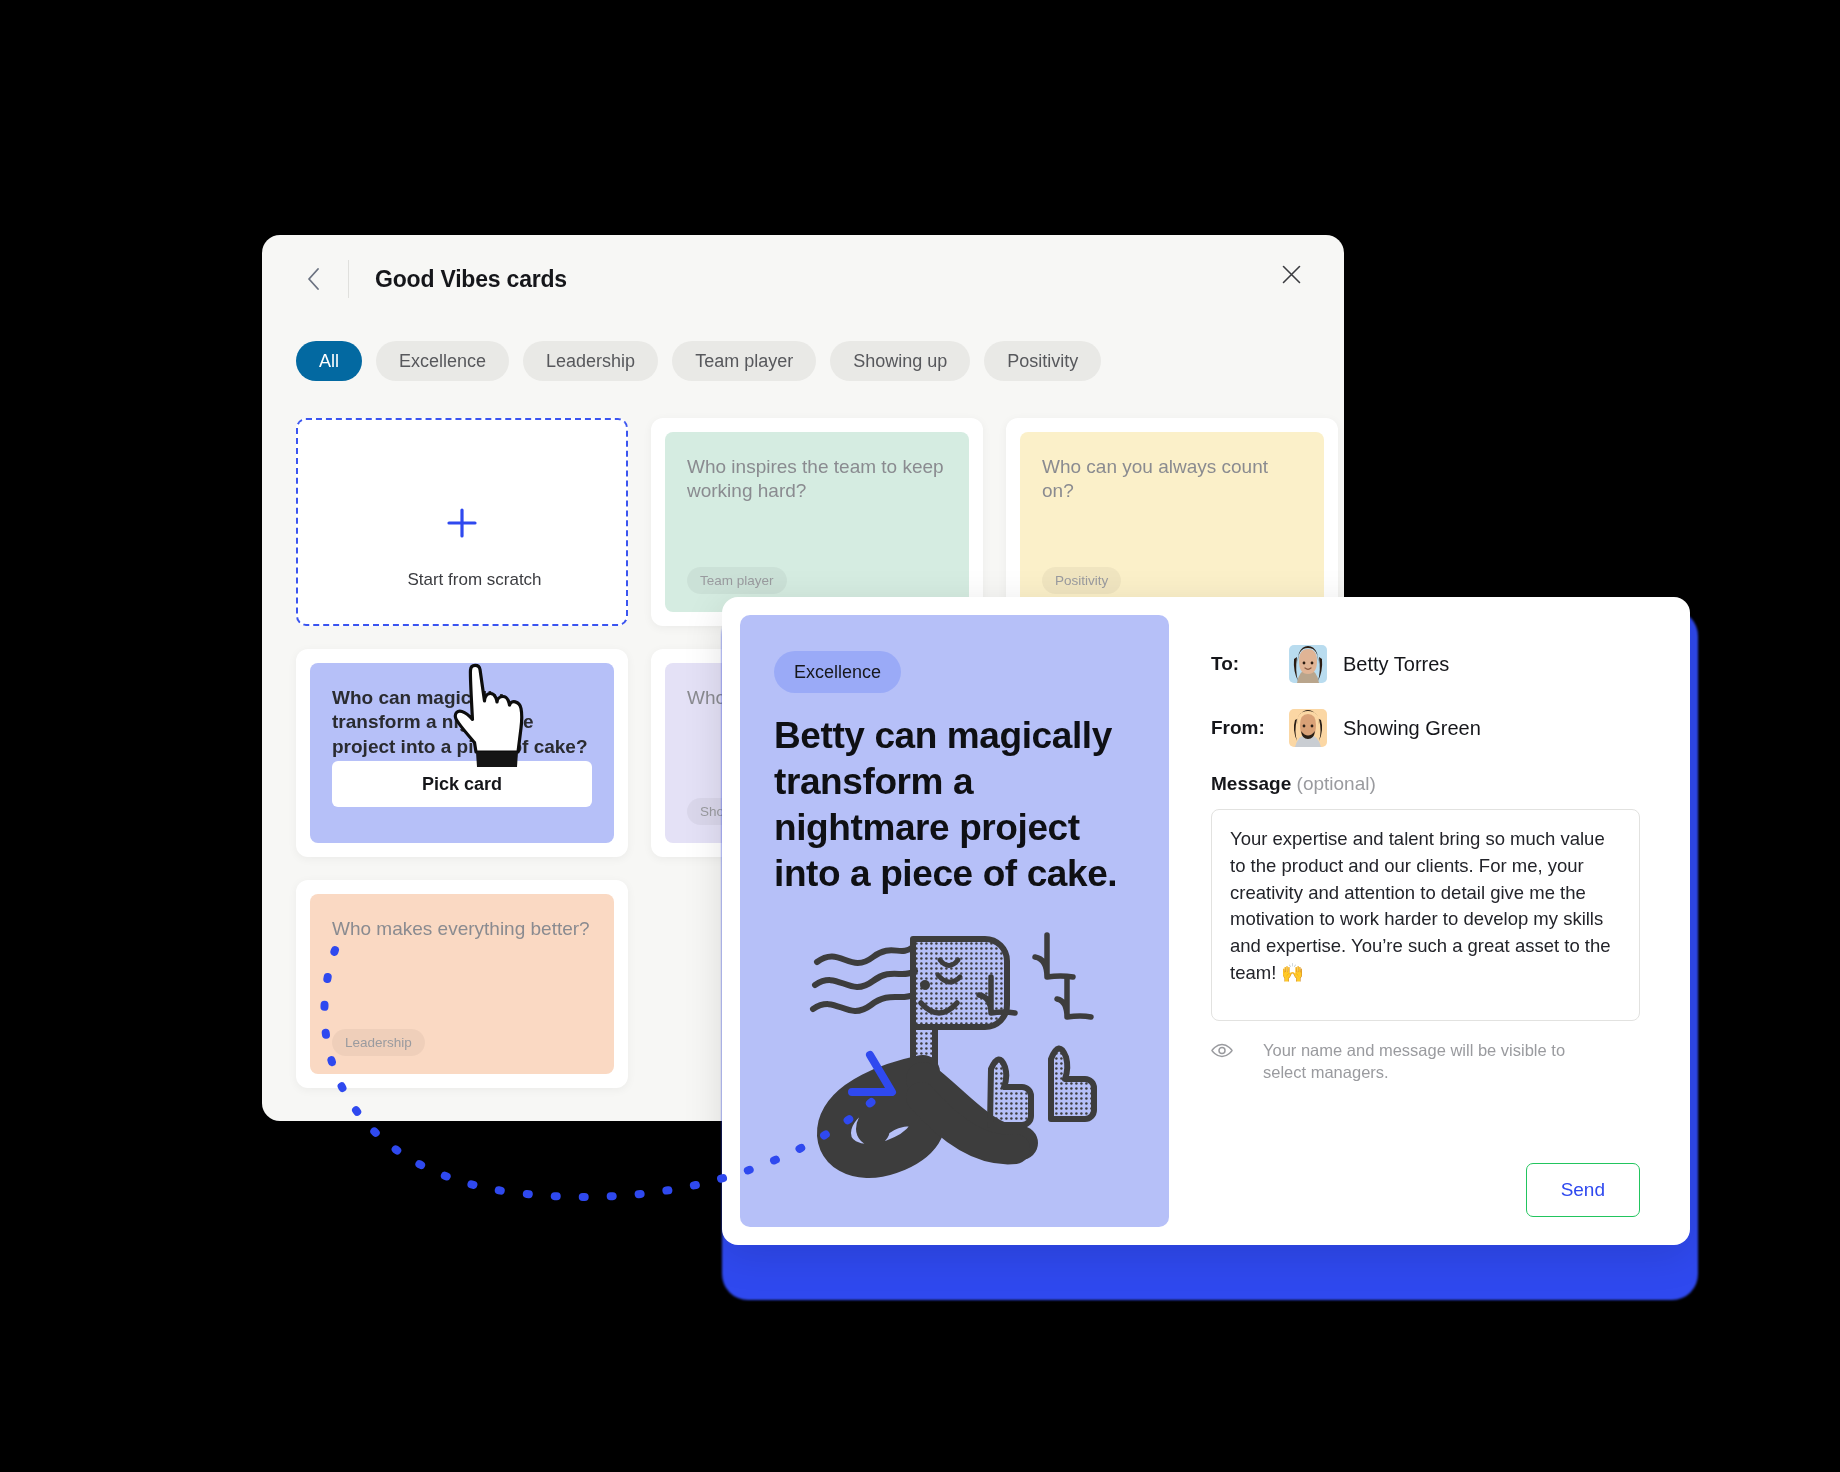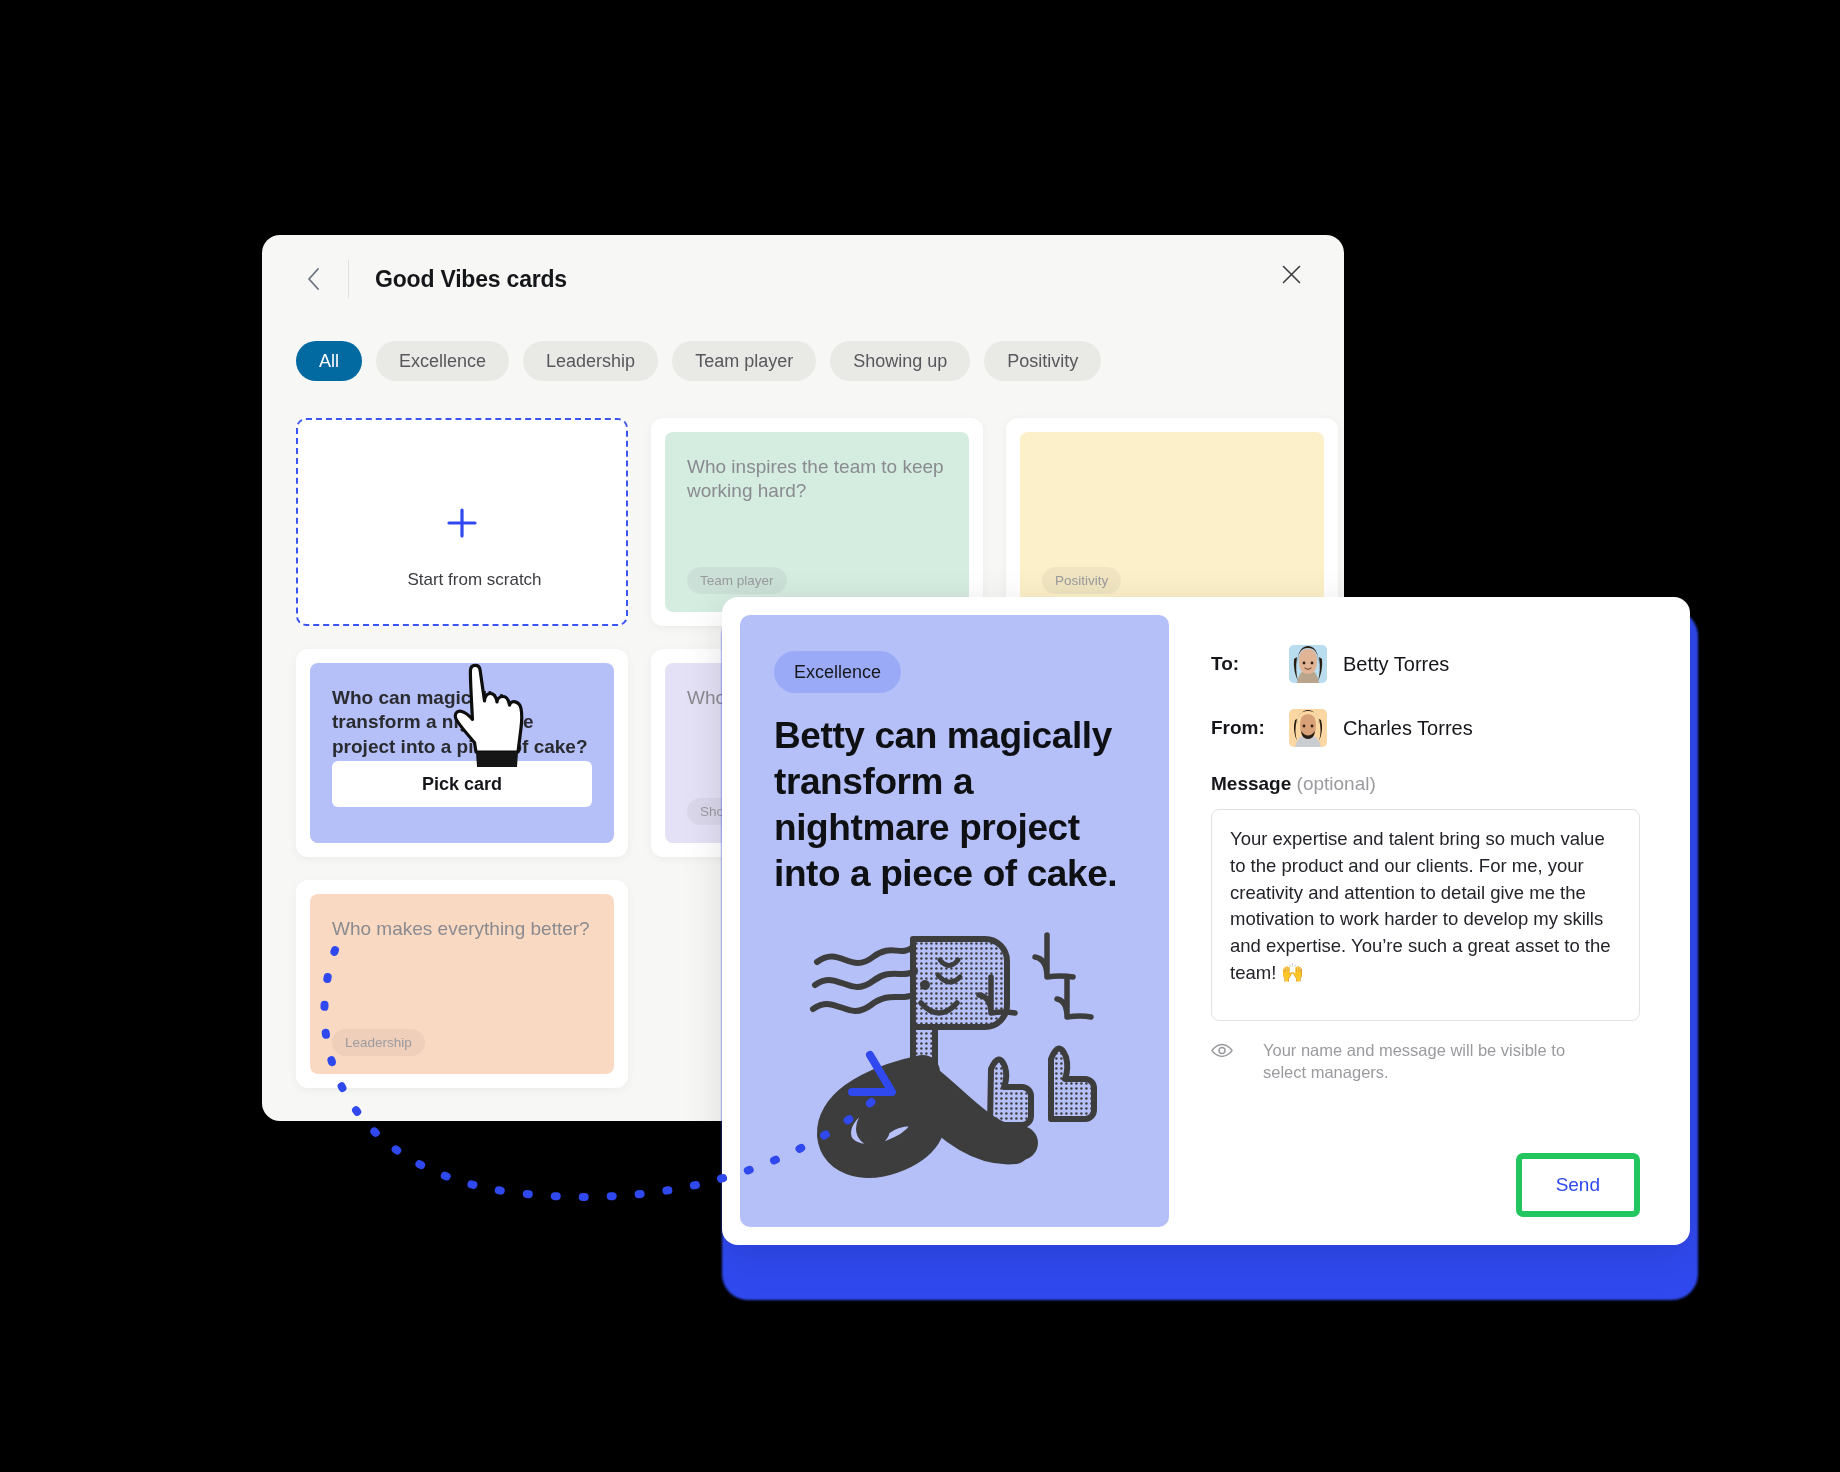--- a/index.html
+++ b/index.html
@@ -228,21 +228,21 @@
     overflow: hidden;
   }
   .privacy {
     display: flex; gap: 30px; align-items: flex-start;
     margin-top: 18px;
     font-size: 16.5px; line-height: 1.35; color: #9a9b9f;
     max-width: 400px;
   }
   .send-row { margin-top: auto; display: flex; justify-content: flex-end; }
   .send-btn {
-    border: 6px solid #22c55e;
+    border: 1px solid #22c55e;
     color: #2f49ef;
     background: #ffffff;
     border-radius: 7px;
     padding: 15px 34px;
     font-size: 19px;
     cursor: pointer;
     font-family: "Liberation Sans", sans-serif;
   }
 </style>
 </head>
@@ -289,20 +289,21 @@
 
       <div class="tile">
         <div class="tile-inner" style="background:#d5ece1">
           <div class="tile-q">Who inspires the team to keep working hard?</div>
           <div class="tile-tag">Team player</div>
         </div>
       </div>
 
       <div class="tile">
         <div class="tile-inner" style="background:#fbf0c9">
+          <div class="tile-q">Who can you always count on?</div>
           <div class="tile-tag">Positivity</div>
         </div>
       </div>
 
       <div class="tile picked">
         <div class="tile-inner">
           <div class="tile-q">Who can magically transform a nightmare project into a piece of cake?</div>
           <div class="pick-btn">Pick card</div>
         </div>
       </div>
@@ -419,21 +420,21 @@
             <path d="M6 38 q3 -12 13 -13 q10 1 13 13 z" fill="#c9cdd2"></path>
             <path d="M11 16 q0 -11 8 -11 q8 0 8 11 q0 13 -8 13 q-8 0 -8 -13z" fill="#d9a177"></path>
             <path d="M9 16 q-2 -14 10 -14 q12 0 10 14 q1 -8 -2 -11 q-4 -4 -8 -4 q-4 0 -8 4 q-3 3 -2 11z" fill="#2b2017"></path>
             <path d="M8 10 q-3 12 0 22 q-5 -11 -2 -21z" fill="#2b2017"></path>
             <path d="M30 10 q3 12 0 22 q5 -11 2 -21z" fill="#2b2017"></path>
             <circle cx="15" cy="17" r="1.4" fill="#2b2017"></circle>
             <circle cx="23" cy="17" r="1.4" fill="#2b2017"></circle>
             <path d="M12 22 q7 9 14 0 q-1 8 -7 8 q-6 0 -7 -8z" fill="#2b2017"></path>
           </svg>
         </div>
-        <div class="recip-name">Charles Torres</div>
+        <div class="recip-name">Showing Green</div>
       </div>
 
       <div class="msg-label">
         <b>Message</b>
         <span>(optional)</span>
       </div>
 
       <textarea class="msg-box" placeholder="Write a message…" style="">Your expertise and talent bring so much value to the product and our clients. For me, your creativity and attention to detail give me the motivation to work harder to develop my skills and expertise. You’re such a great asset to the team! 🙌</textarea>
 
       <div class="privacy">

